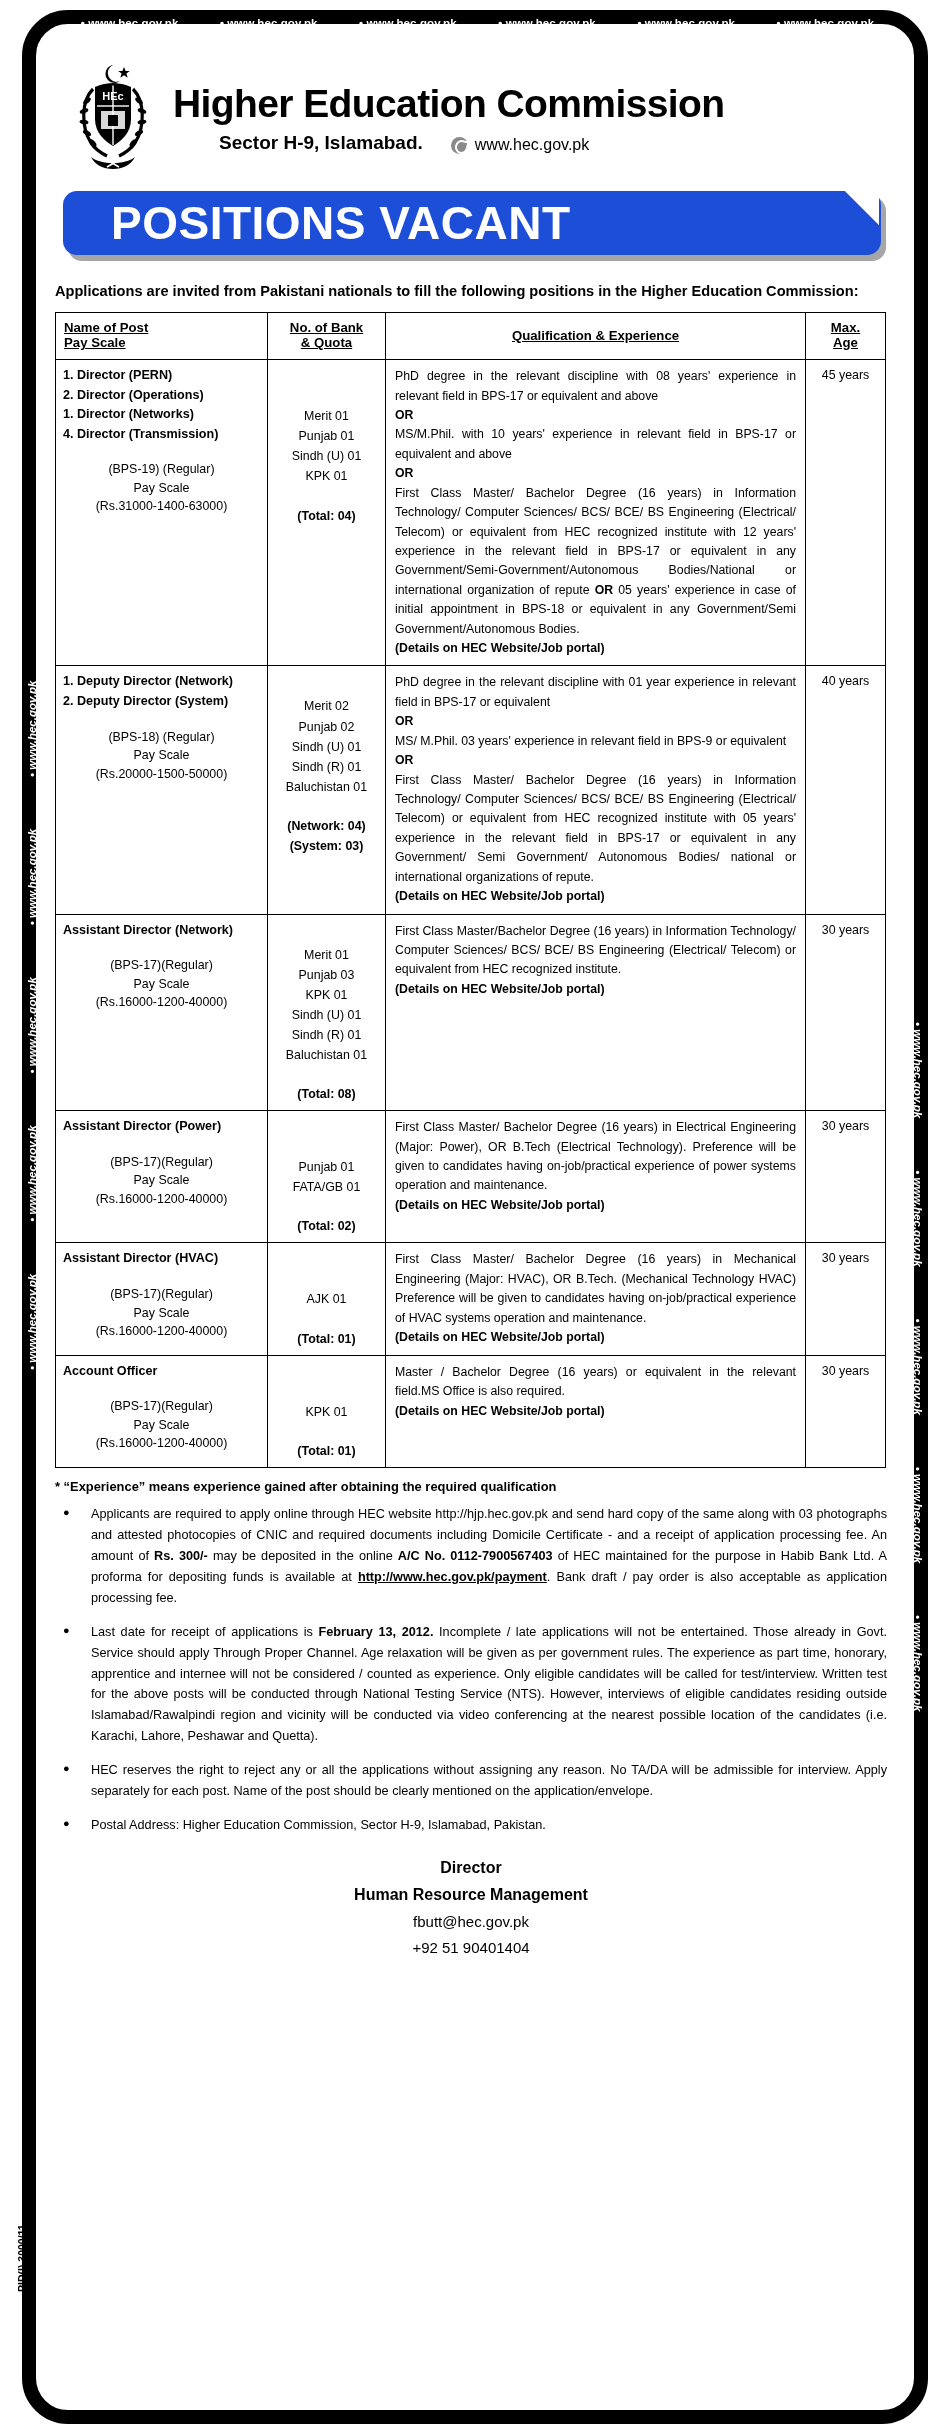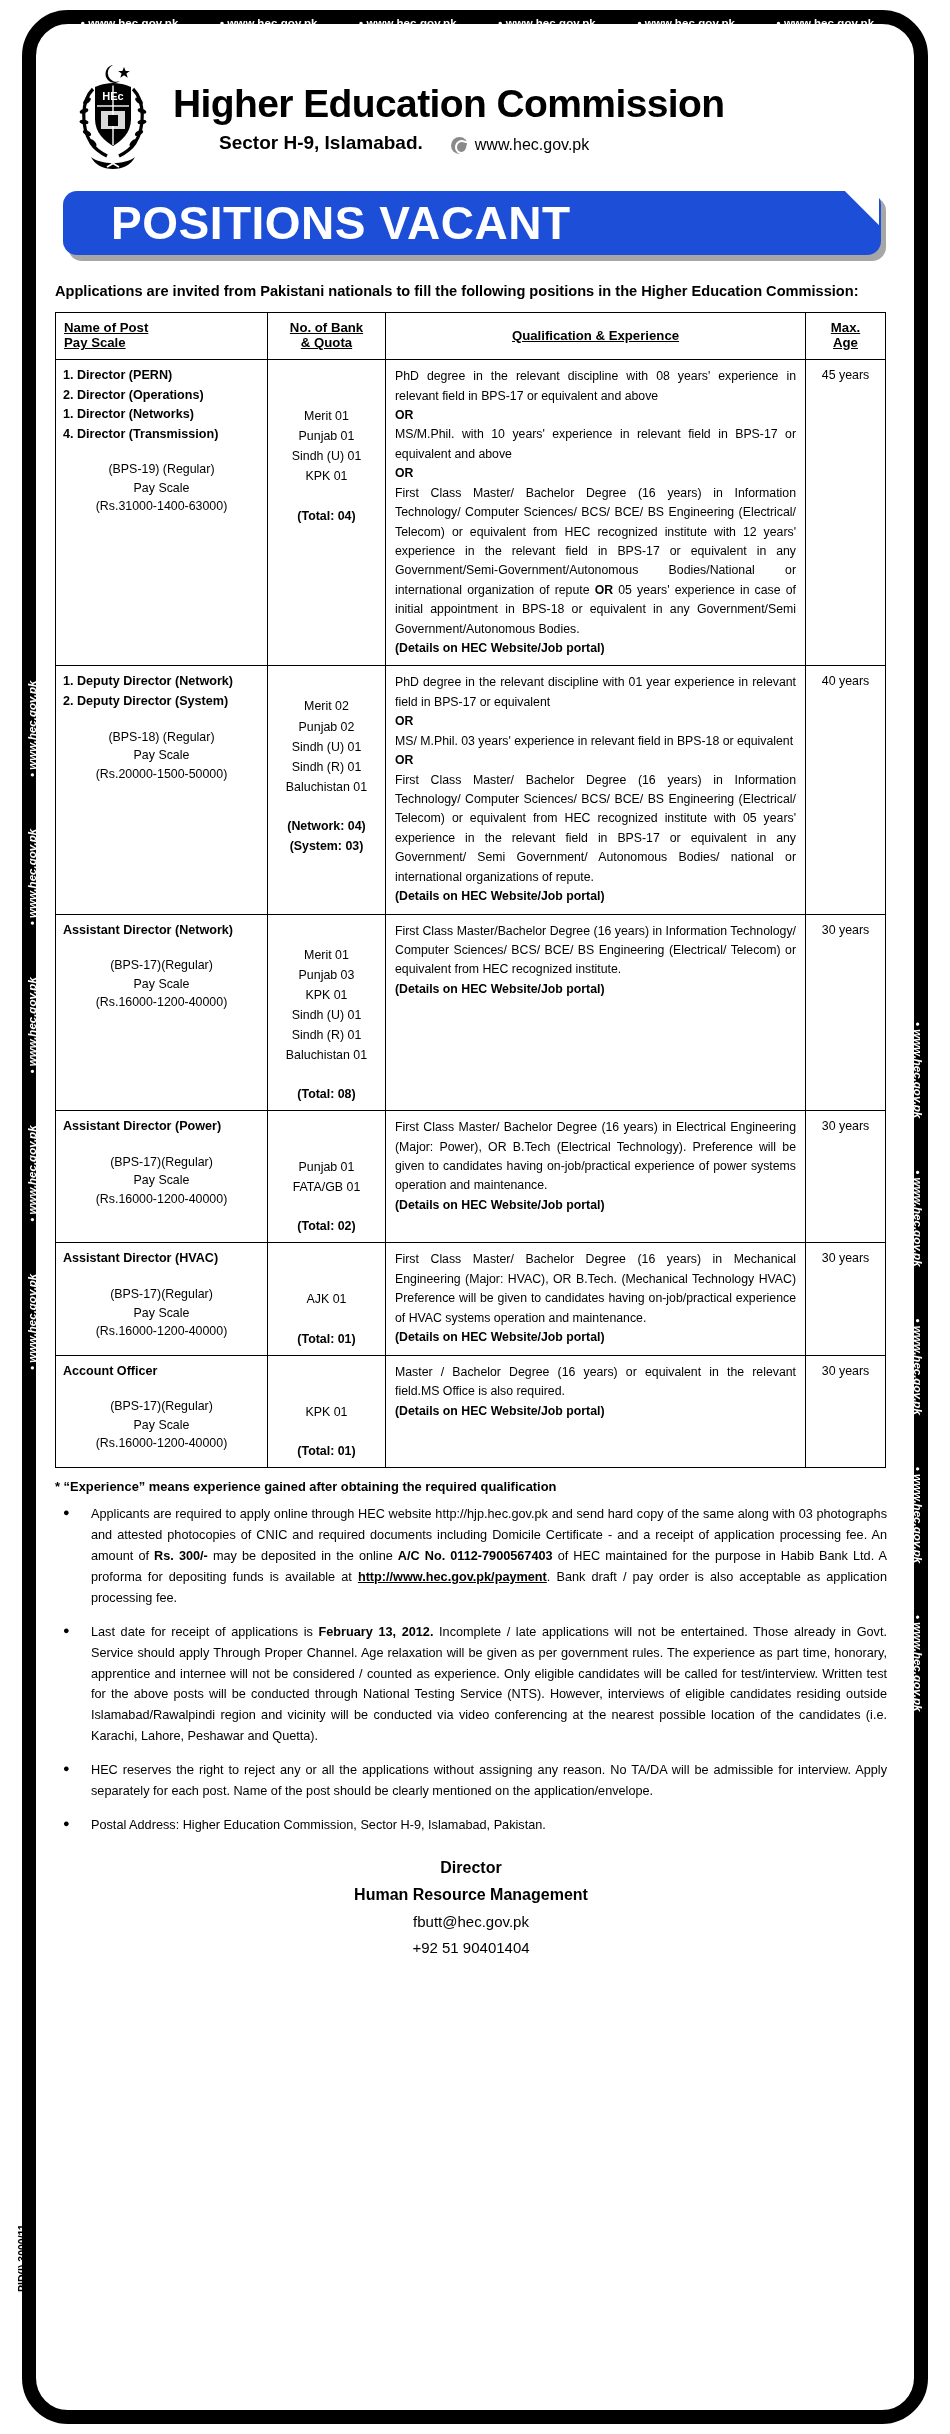--- a/index.html
+++ b/index.html
@@ -451,21 +451,21 @@
               <div>Punjab 02</div>
               <div>Sindh (U) 01</div>
               <div>Sindh (R) 01</div>
               <div>Baluchistan 01</div>
               <span class="tot">(Network: 04)</span>
               <span class="tot2">(System: 03)</span>
             </td>
             <td class="col-qual">
               <p>PhD degree in the relevant discipline with 01 year experience in relevant field in BPS-17 or equivalent</p>
               <p class="or">OR</p>
-              <p>MS/ M.Phil. 03 years' experience in relevant field in BPS-18 or equivalent</p>
+              <p>MS/ M.Phil. 03 years' experience in relevant field in BPS-9 or equivalent</p>
               <p class="or">OR</p>
               <p>First Class Master/ Bachelor Degree (16 years) in Information Technology/ Computer Sciences/ BCS/ BCE/ BS Engineering (Electrical/ Telecom) or equivalent from HEC recognized institute with 05 years' experience in the relevant field in BPS-17 or equivalent in any Government/ Semi Government/ Autonomous Bodies/ national or international organizations of repute.</p>
               <p class="bold">(Details on HEC Website/Job portal)</p>
             </td>
             <td class="col-age">40 years</td>
           </tr>
           <tr>
             <td class="col-post">
               <div class="post-names">
                 <span class="pn">Assistant Director (Network)</span>

